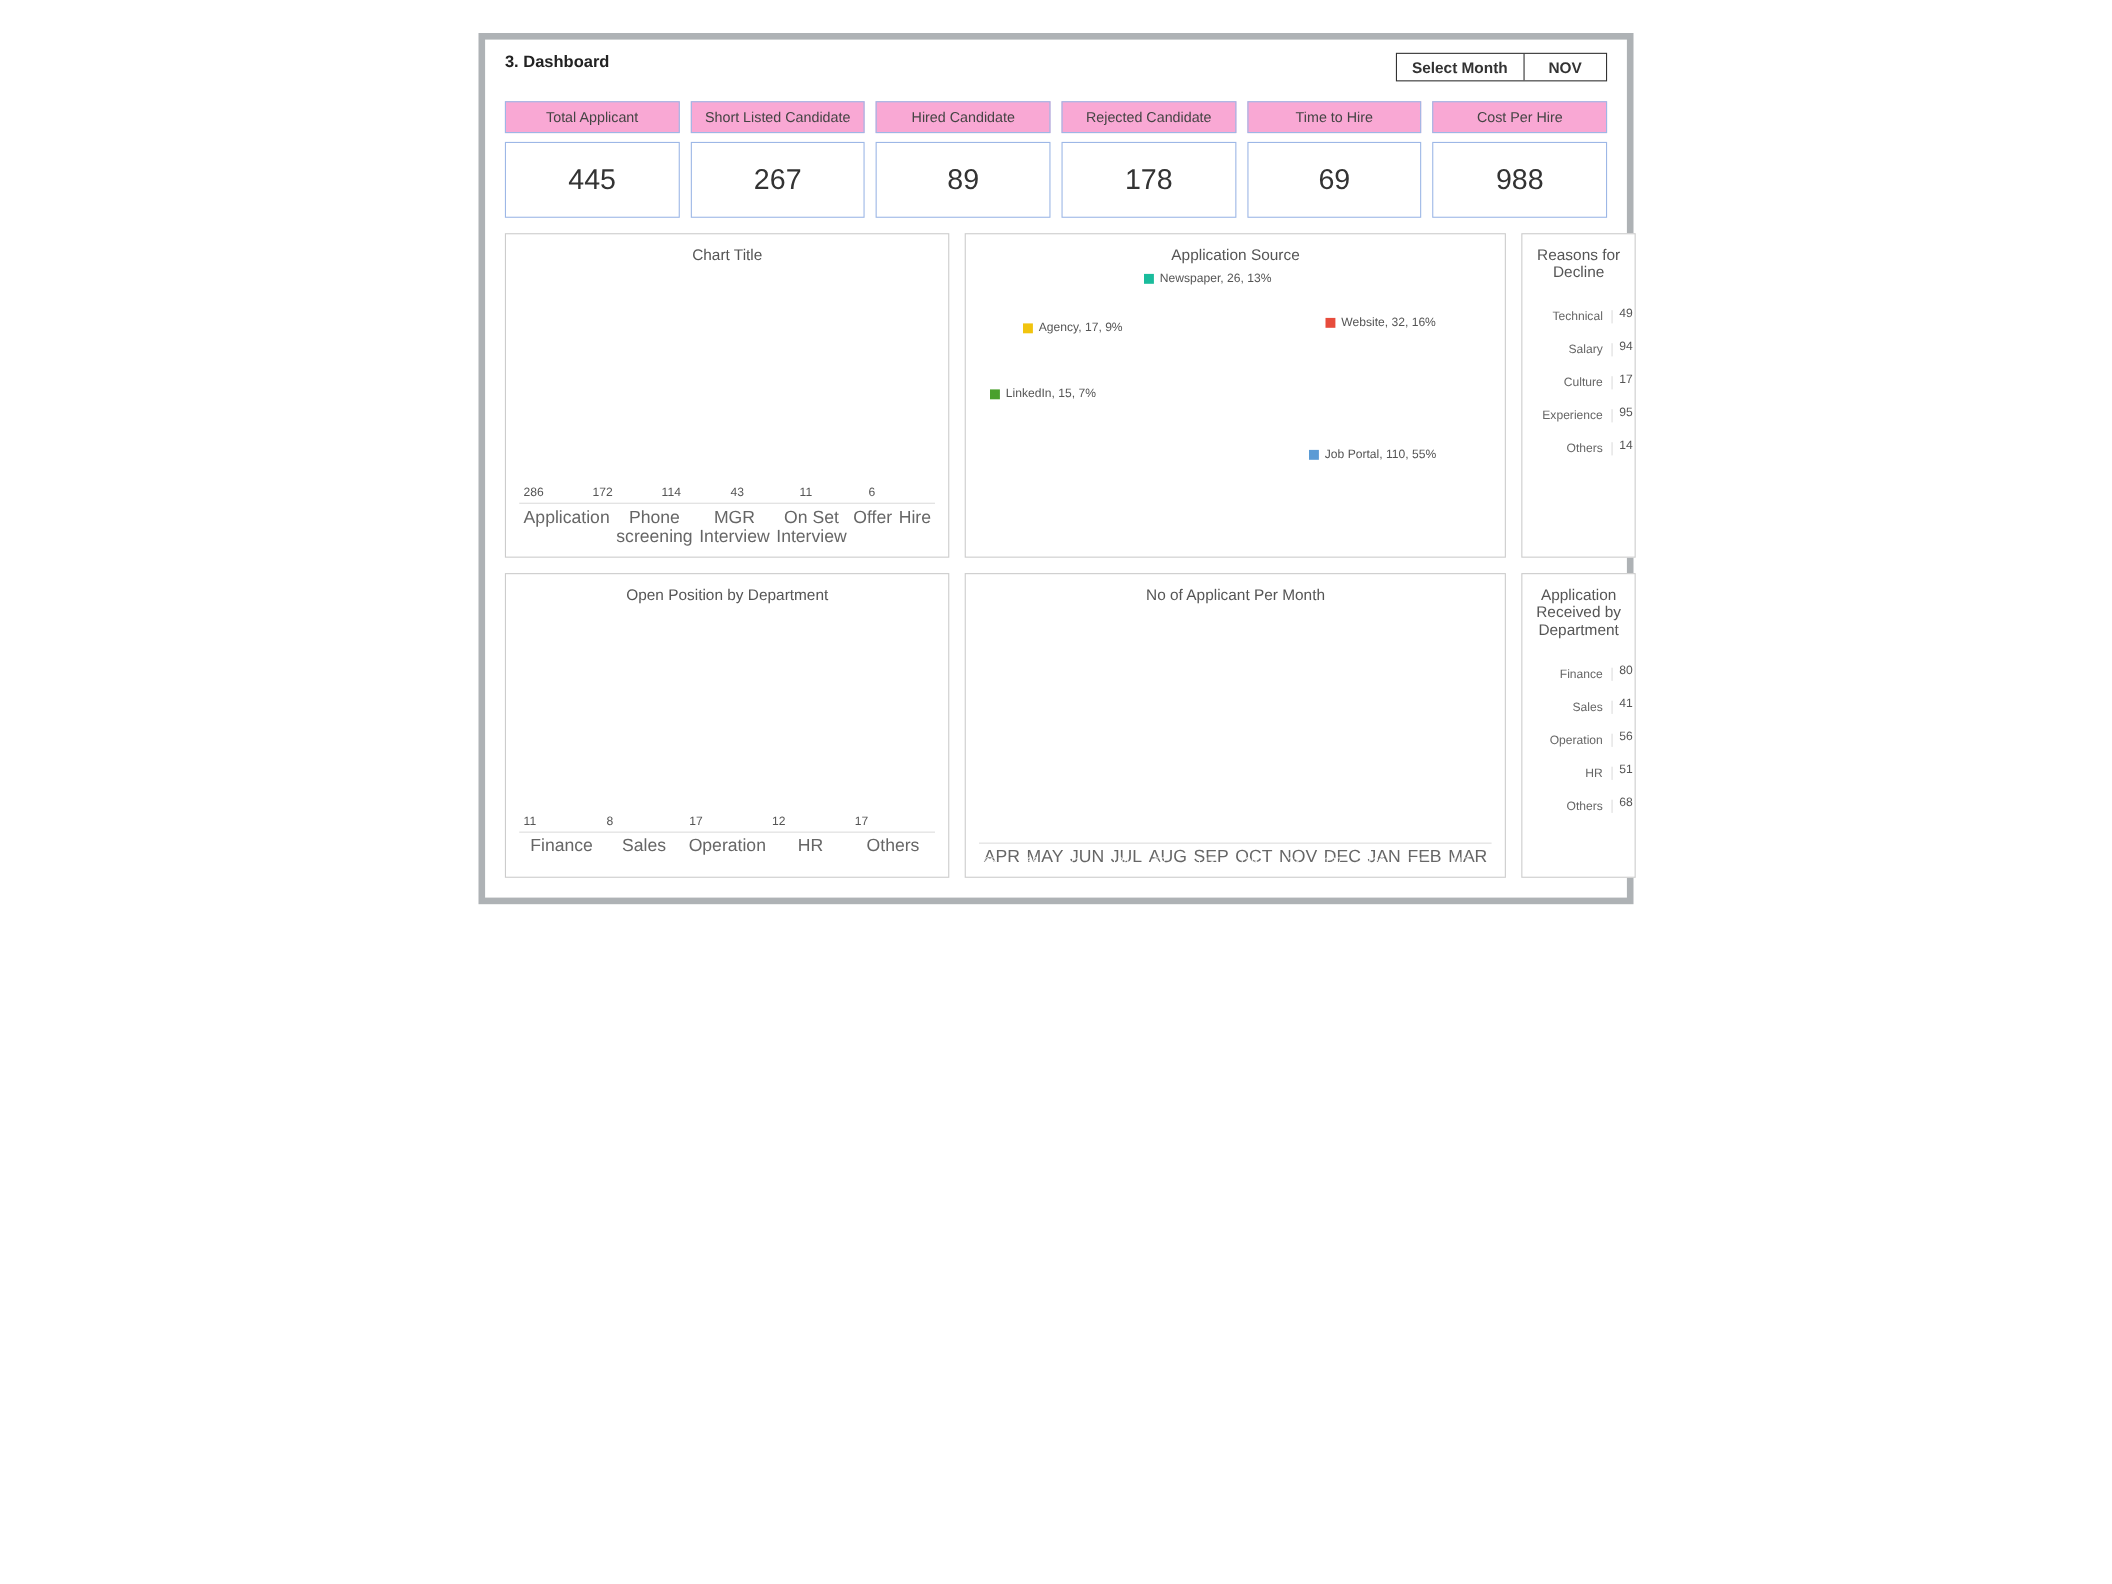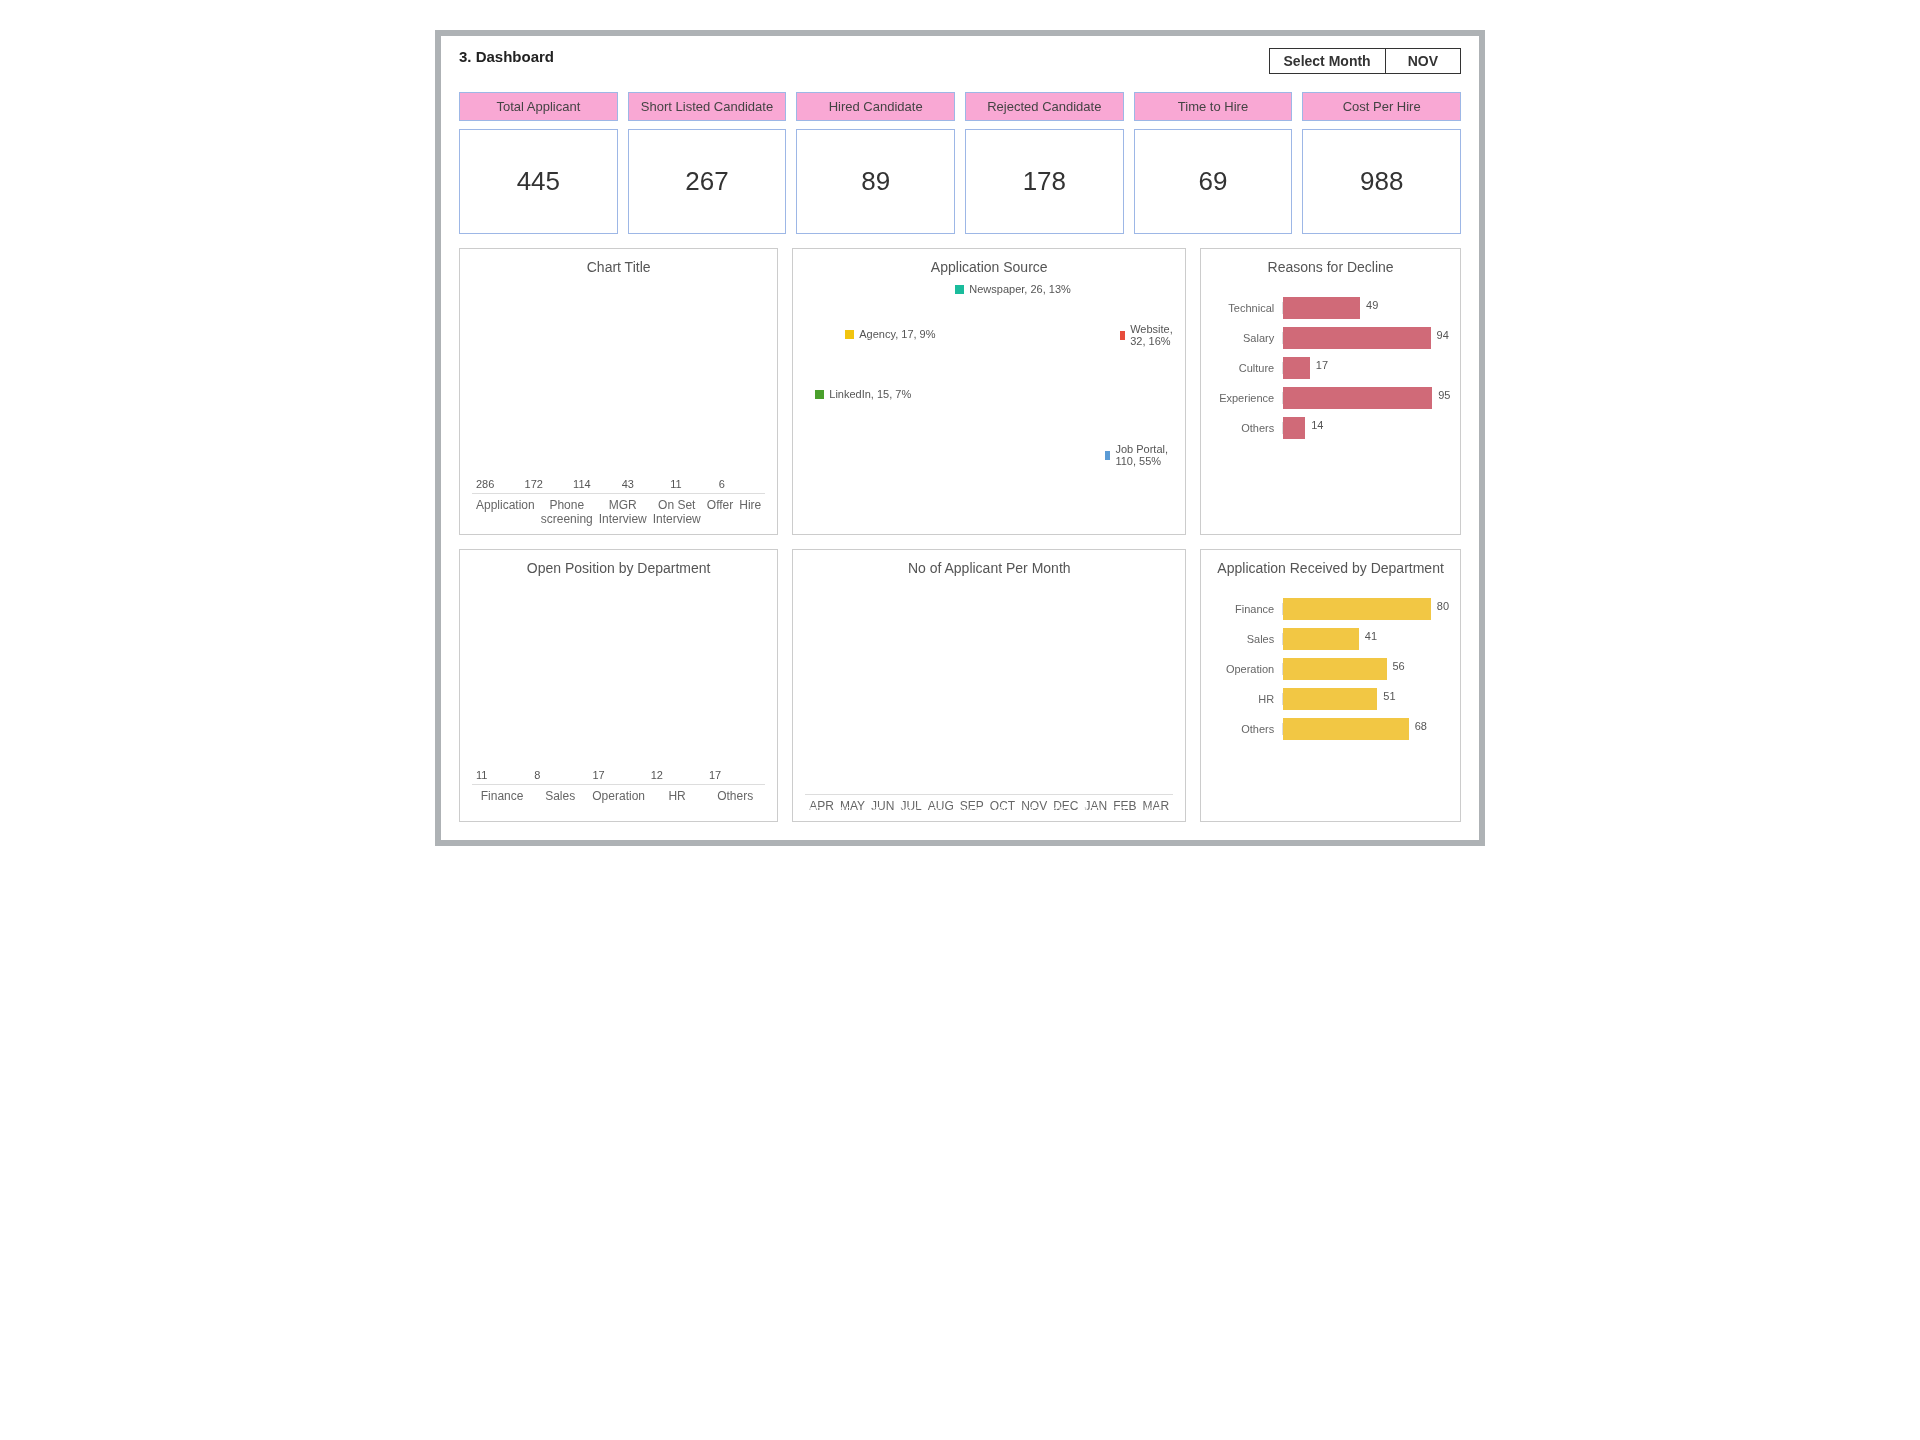--- a/index.html
+++ b/index.html
@@ -54,21 +54,21 @@
     border: 1px solid #9db7e6;
     text-align: center;
     padding: 6px 4px;
     font-size: 13px;
     color: #444;
     background:#f9a8d4;
   }
   .kpi-value {
     border: 1px solid #9db7e6;
     text-align: center;
-    padding: 36px 4px;
+    padding: 18px 4px;
     font-size: 26px;
     font-weight: 400;
     color: #333;
     background:#fff;
   }
   .charts {
     display: grid;
     grid-template-columns: 1fr 1fr 1fr;
     gap: 14px;
     margin-top: 14px;
@@ -103,21 +103,21 @@
   .vbar .bar { width: 70%; }
   .vbar-xaxis {
     display: flex;
     gap: 6px;
     padding: 4px 4px 0 4px;
     border-top:1px solid #ddd;
   }
   .vbar-xaxis .xl {
     flex: 1;
     text-align: center;
-    font-size: 12px;
+    font-size: 16px;
     color: #666;
   }
   
   .hbar-chart { padding: 6px 8px 6px 0; }
   .hbar-row {
     display: flex;
     align-items: center;
     margin: 8px 0;
   }
   .hbar-row .yl {

